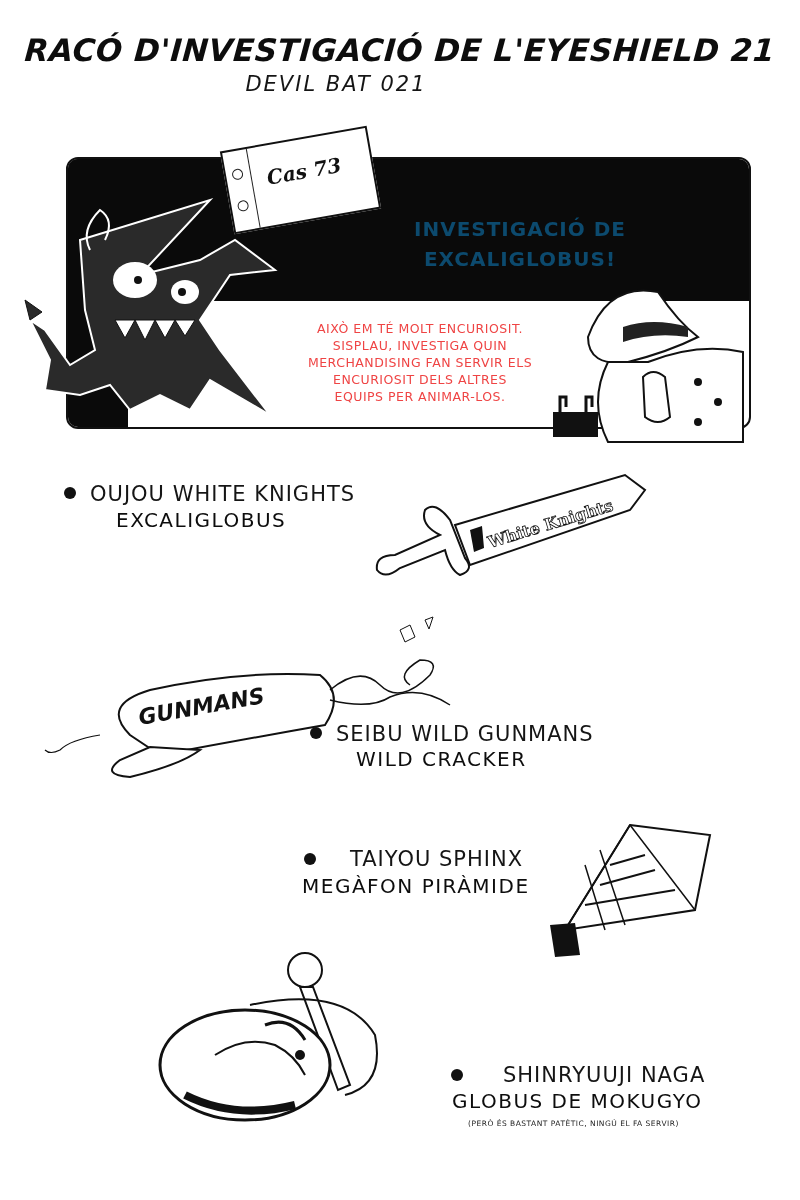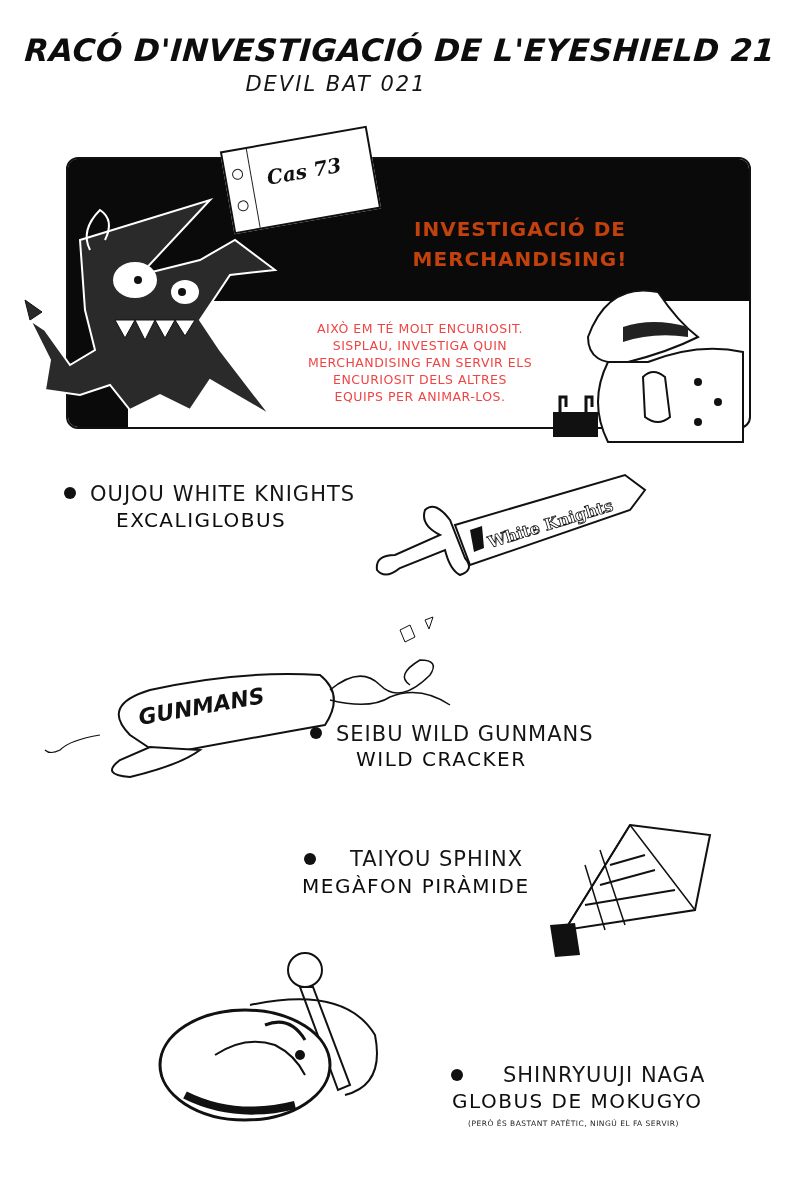--- a/index.html
+++ b/index.html
@@ -14,21 +14,21 @@
   .banner { left:66px; top:157px; width:681px; height:268px; border:2px solid #111; border-radius:12px;
             background:#fff; overflow:hidden; }
   .banner-black { position:absolute; left:0; top:0; width:100%; height:142px; background:#0a0a0a; }
   .banner-black2 { position:absolute; left:0; top:0; width:60px; height:268px; background:#0a0a0a; }
   .tab-card { left:226px; top:138px; width:145px; height:80px; background:#fff; border:2px solid #111;
               transform:rotate(-10deg); transform-origin:center; }
   .tab-card .margin-line { position:absolute; left:24px; top:0; width:1px; height:100%; background:#222; }
   .tab-card .hole { position:absolute; left:6px; width:9px; height:9px; border:1.5px solid #222; border-radius:50%; }
   .tab-card .cas { position:absolute; left:40px; top:20px; font-size:20px; font-weight:bold; font-style:italic;
                    font-family:"DejaVu Serif", serif; }
-  .headline { left:360px; top:214px; width:320px; text-align:center; color:#c2410c; font-size:20px;
+  .headline { left:360px; top:214px; width:320px; text-align:center; color:#0c4a6e; font-size:20px;
               letter-spacing:1px; line-height:30px; font-weight:bold; }
   .request { left:285px; top:320px; width:270px; text-align:center; font-size:12.5px; line-height:17px;
              letter-spacing:0.5px; color:#ef4444; }
   
   .bullet { width:12px; height:12px; border-radius:50%; background:#111; }
   .team { font-size:21px; letter-spacing:1px; color:#151515; }
   .product { font-size:20px; font-weight:normal; letter-spacing:1.5px; color:#0d0d0d; }
   .note { font-size:7.5px; letter-spacing:0.5px; color:#222; }
   svg { position:absolute; overflow:visible; }
 </style>
@@ -45,21 +45,21 @@
 
 <div class="abs tab-card">
   <div class="margin-line"></div>
   <div class="hole" style="top:18px"></div>
   <div class="hole" style="top:50px"></div>
   <div class="cas">Cas 73</div>
 </div>
 
 <div class="abs headline">
   <div>INVESTIGACIÓ DE</div>
-  <div>MERCHANDISING!</div>
+  <div>EXCALIGLOBUS!</div>
 </div>
 
 <div class="abs request">
   <div>AIXÒ EM TÉ MOLT ENCURIOSIT.</div>
   <div>SISPLAU, INVESTIGA QUIN</div>
   <div>MERCHANDISING FAN SERVIR ELS</div>
   <div>ENCURIOSIT DELS ALTRES</div>
   <div>EQUIPS PER ANIMAR-LOS.</div>
 </div>
 

